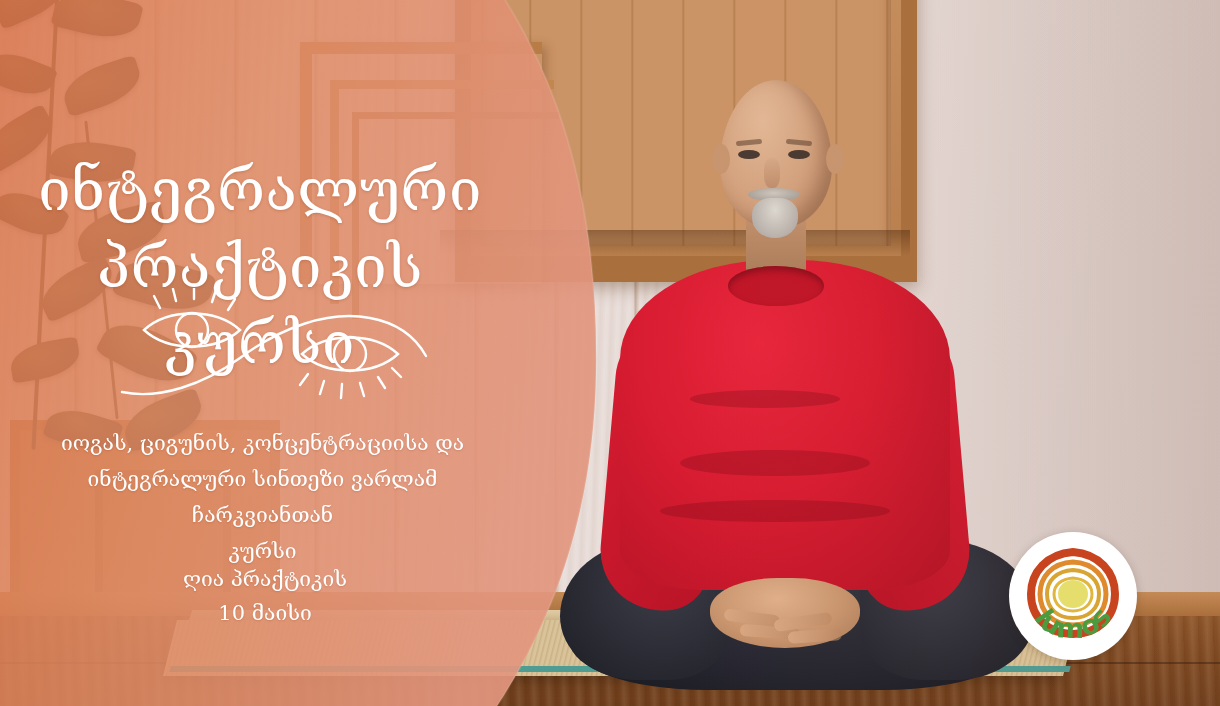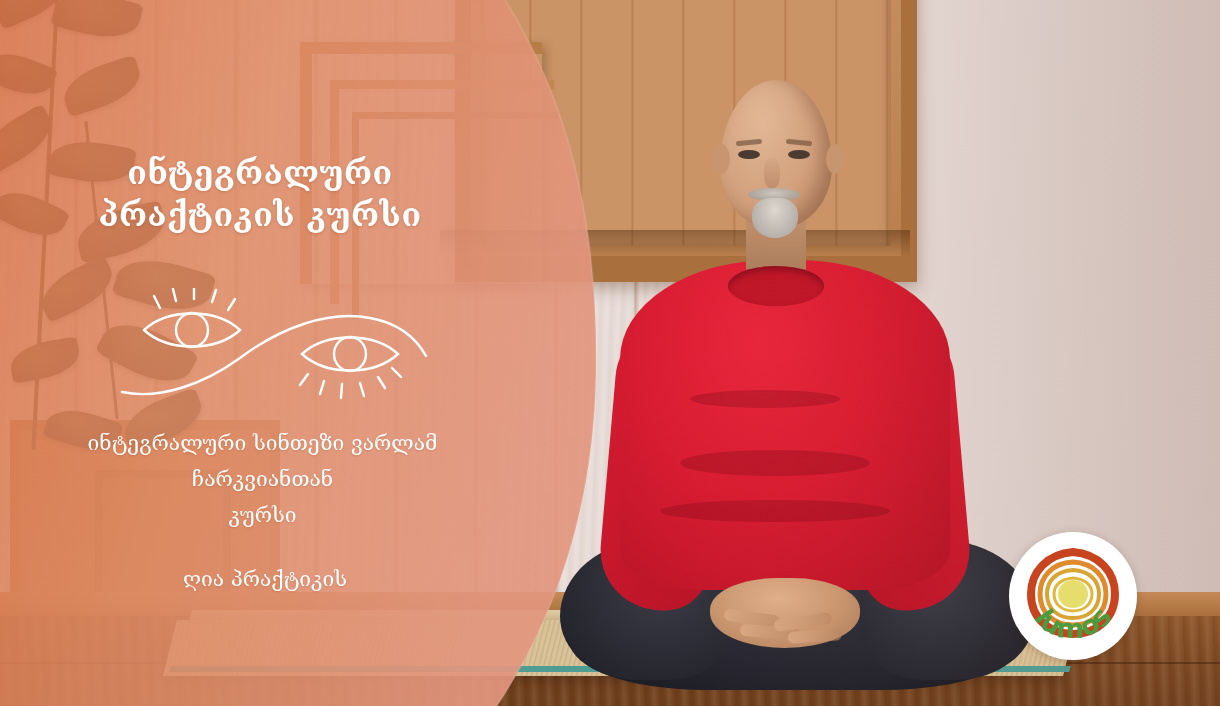--- a/index.html
+++ b/index.html
@@ -280,23 +280,23 @@
 
   
   .content {
     position: absolute; left: 0; top: 0; width: 520px; height: 706px;
     color: #ffffff;
     text-align: center;
   }
   .title {
     position: absolute; left: 0; top: 152px; width: 520px;
     font-family: "DejaVu Serif", serif;
-    font-size: 32px;
+    font-size: 58px;
     line-height: 1.32;
-    font-weight: 700;
+    font-weight: 400;
     letter-spacing: 0.5px;
     text-shadow: 0 1px 3px rgba(120,50,25,0.25);
   }
   .eyes-art {
     position: absolute; left: 120px; top: 288px; width: 310px; height: 120px;
   }
   .subtitle {
     position: absolute; left: 55px; top: 425px; width: 415px;
     font-family: "DejaVu Serif", serif;
     font-size: 21px;
@@ -467,26 +467,28 @@
         <path d="M188,86 L180,97"></path>
         <path d="M204,93 L200,106"></path>
         <path d="M222,96 L221,110"></path>
         <path d="M240,95 L244,108"></path>
         <path d="M258,89 L265,100"></path>
         <path d="M272,80 L281,89"></path>
       </svg>
     </div>
 
     <div class="subtitle">
+      <div>იოგას, ციგუნის, კონცენტრაციისა და</div>
       <div>ინტეგრალური სინთეზი ვარლამ ჩარკვიანთან</div>
       <div>კურსი</div>
     </div>
 
     <div class="schedule">
       <div>ღია პრაქტიკის</div>
+      <div>10 მაისი</div>
     </div>
   </div>
 
   <div class="logo">
     <svg width="128" height="128" viewBox="0 0 128 128" xmlns="http://www.w3.org/2000/svg">
 
       <path d="M64,20 C90,22 106,40 106,62 C106,86 88,102 64,102 C40,102 22,86 22,62 C22,40 38,22 64,20 Z" fill="none" stroke="#c8441e" stroke-width="8" stroke-linejoin="round"></path>
       <path d="M64,30 C85,31 97,45 97,62 C97,81 83,93 64,93 C45,93 31,81 31,62 C31,45 43,31 64,30 Z" fill="none" stroke="#e08a2e" stroke-width="5"></path>
       <path d="M64,38 C81,39 90,49 90,62 C90,77 79,86 64,86 C49,86 38,77 38,62 C38,49 47,39 64,38 Z" fill="none" stroke="#d8a433" stroke-width="4"></path>
       <path d="M64,46 C76,47 83,53 83,62 C83,72 75,79 64,79 C53,79 45,72 45,62 C45,53 52,47 64,46 Z" fill="none" stroke="#e0b63c" stroke-width="3"></path>

